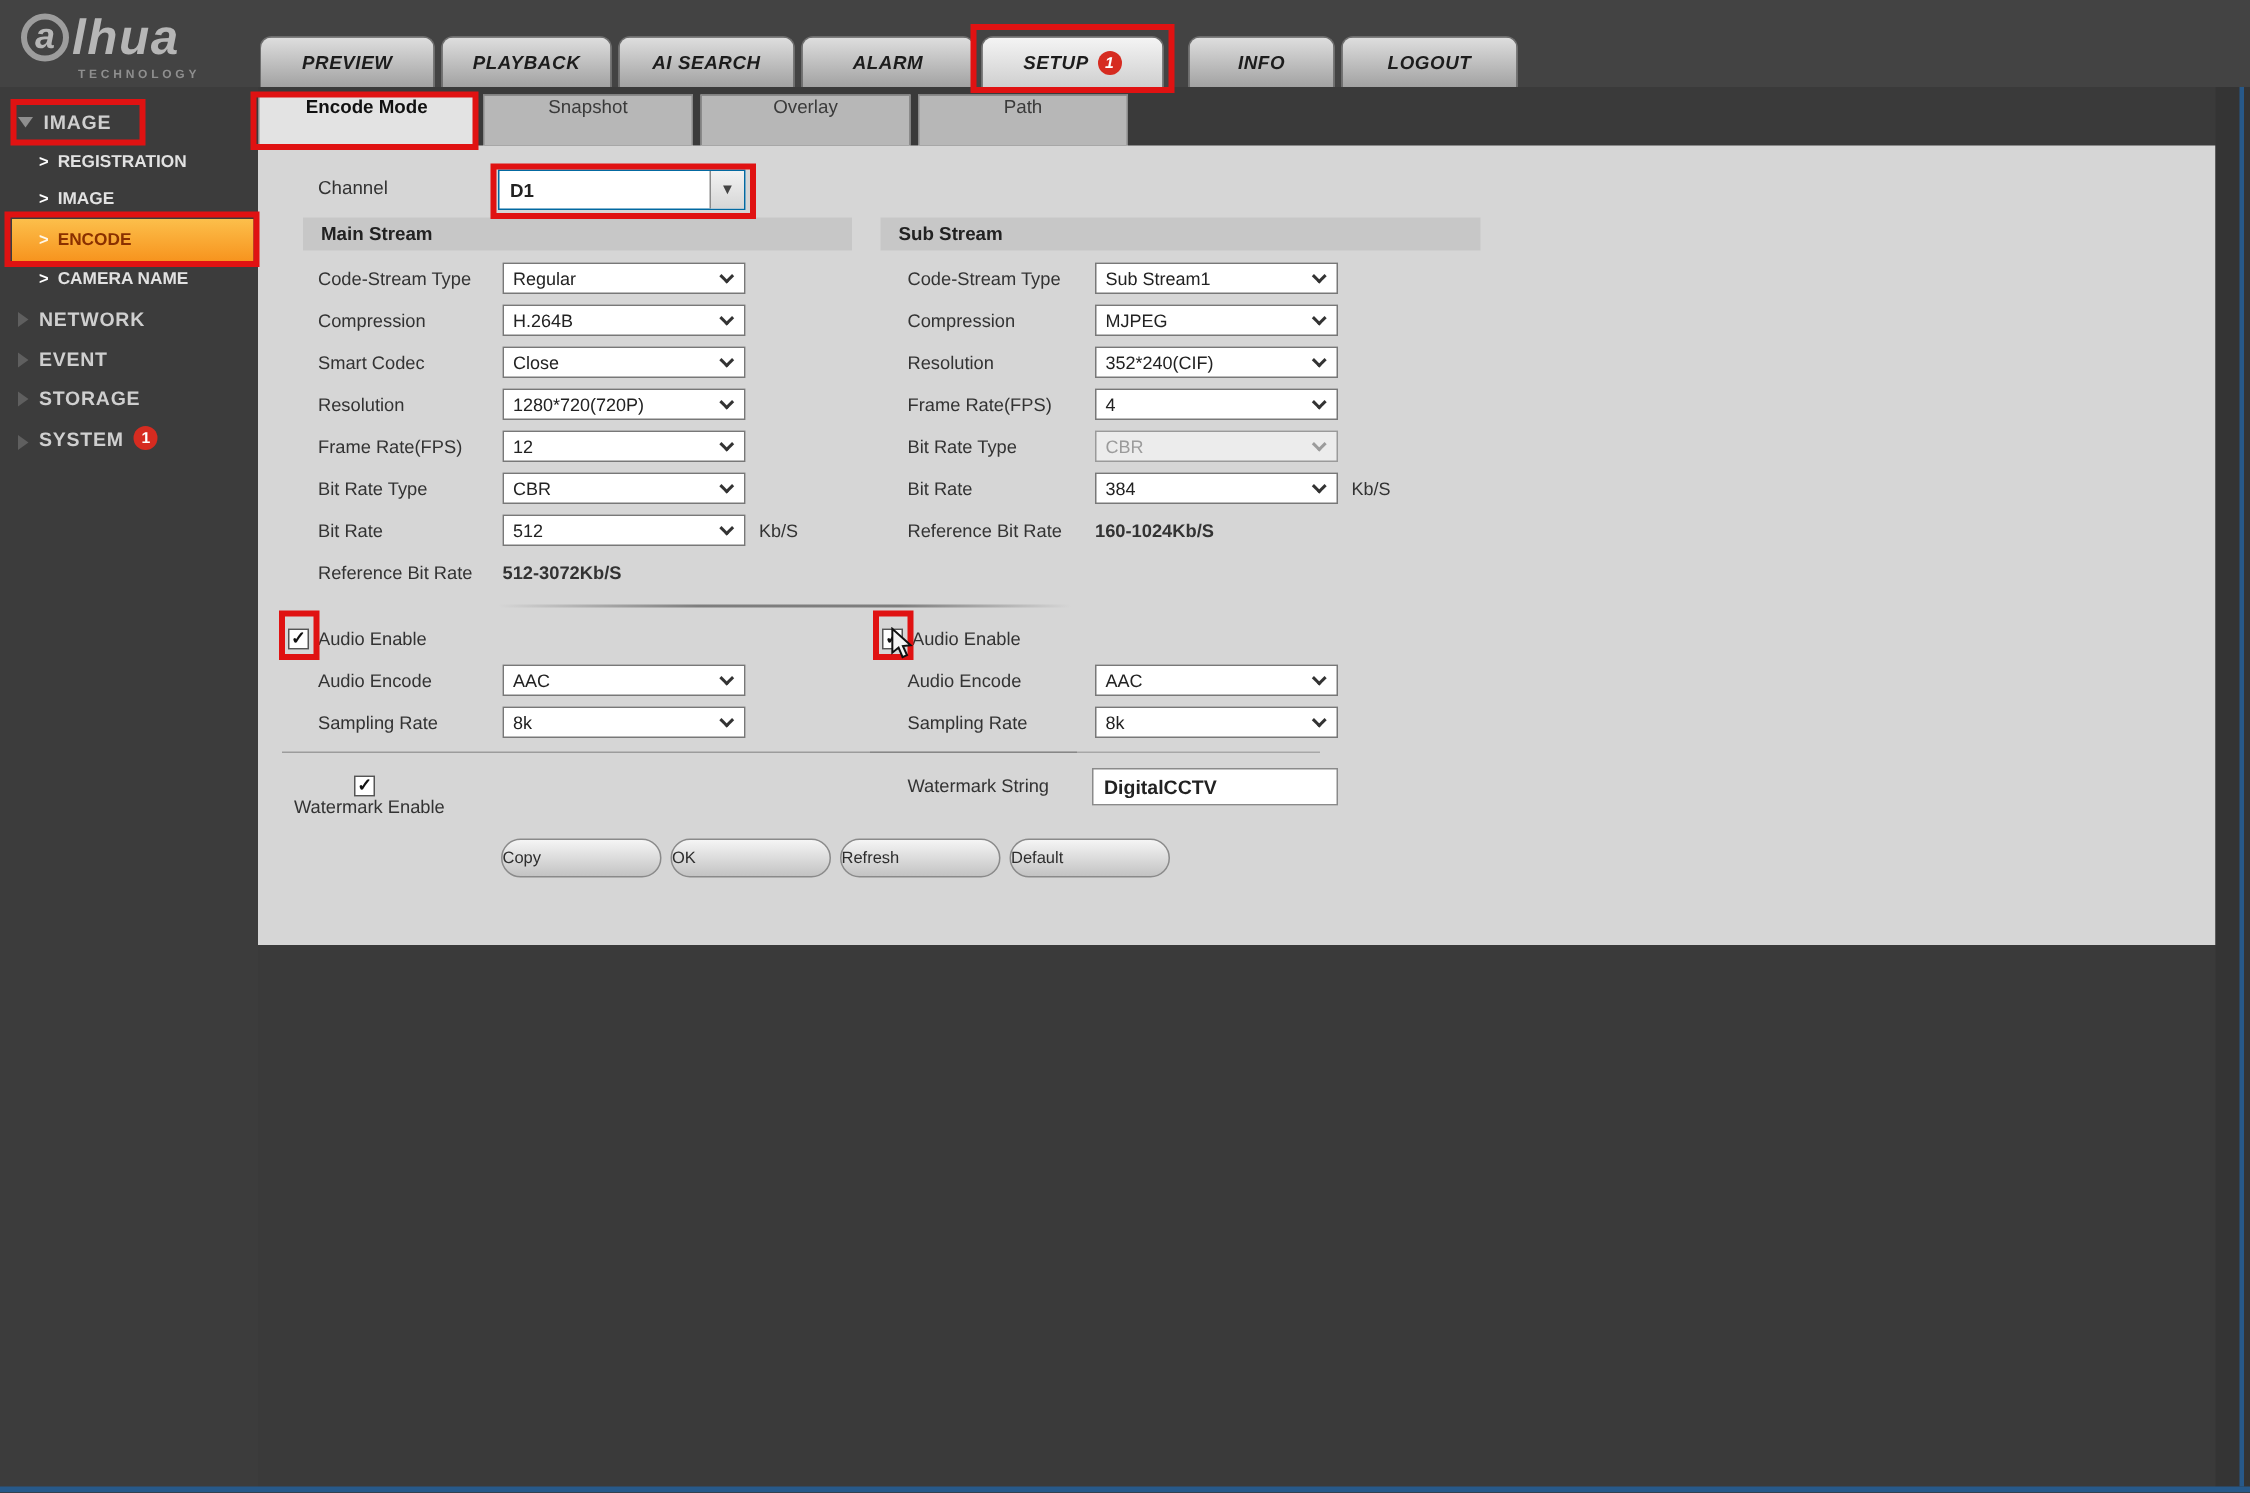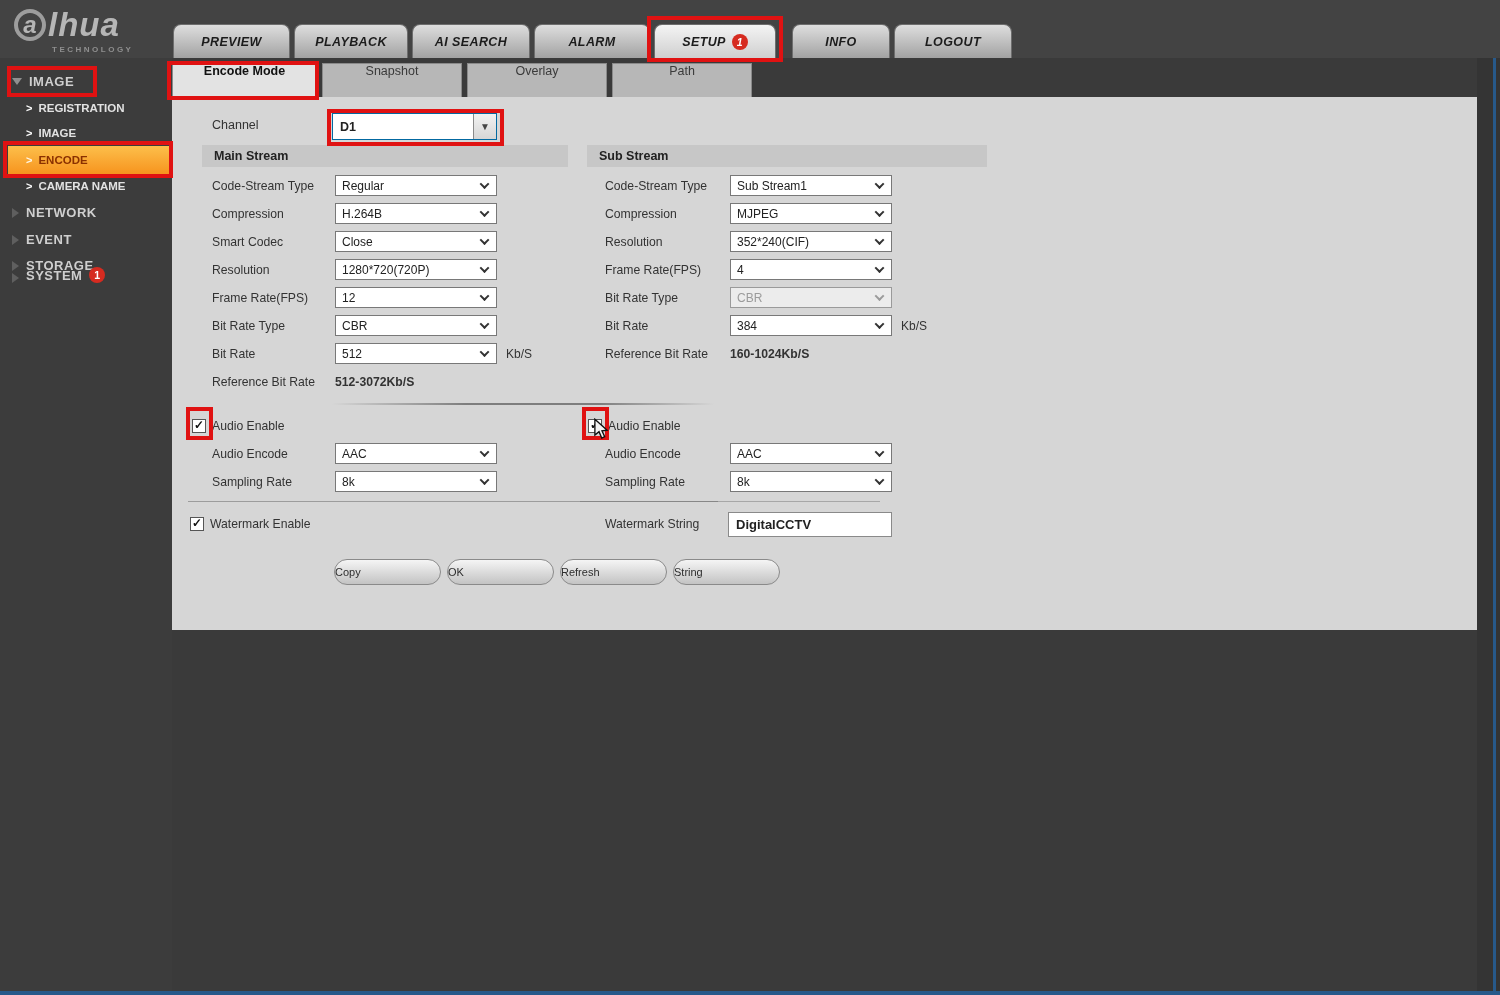--- a/index.html
+++ b/index.html
@@ -98,21 +98,21 @@
   .divider1 { position:absolute; left:160px; top:306px; width:382px; height:2px;
               background:linear-gradient(90deg, rgba(120,120,120,0) 0%, rgba(110,110,110,.85) 35%, rgba(110,110,110,.85) 70%, rgba(120,120,120,0) 100%); }
   .divider2 { position:absolute; left:16px; top:404px; width:530px; height:1px; background:rgba(110,110,110,.55); }
   .divider3 { position:absolute; left:408px; top:404px; width:300px; height:1px; background:rgba(110,110,110,.45); }
 
   .aud { position:absolute; top:318px; }
   .aud-l { left:20px; width:370px; }
   .aud-r { left:416px; width:380px; }
   .enable-row { display:flex; align-items:center; height:21px; margin-bottom:7px; }
 
-  .wm-row { position:absolute; left:18px; top:420px; display:flex; align-items:center; }
+  .wm-row { position:absolute; left:18px; top:420px; display:flex; align-items:center;flex-direction:column; }
   .wm-right-label { position:absolute; left:433px; top:420px; font-size:12.2px; color:#333; }
   .wm-input { position:absolute; left:556px; top:415px; width:164px; height:25px; background:#fff;
               border:1px solid #8a8a8a; font-family:"Liberation Sans",sans-serif;
               font-size:13px; font-weight:bold; color:#222; padding-left:7px; }
 
   .btn-row { position:absolute; left:162px; top:462px; display:flex; gap:6px; }
   .btn { width:107px; height:26px; background:linear-gradient(#f5f5f5,#c3c3c3); border:1px solid #8a8a8a;
          border-radius:13px; display:flex; align-items:center; justify-content:flex-start;
          font-size:11px; color:#2d2d2d; cursor:pointer; }
 
@@ -188,21 +188,21 @@
       <span>NETWORK</span>
     </div>
     <div class="side-group" style="top:174px;">
       <span class="tri-right"></span>
       <span>EVENT</span>
     </div>
     <div class="side-group" style="top:200px;">
       <span class="tri-right"></span>
       <span>STORAGE</span>
     </div>
-    <div class="side-group" style="top:209px;align-items:flex-end;">
+    <div class="side-group" style="top:226px;align-items:flex-end;">
       <span class="tri-right"></span>
       <span>SYSTEM</span>
       <span class="badge">1</span>
     </div>
   </div>
 
   <div class="subtabs">
     <div class="subtab active">
         <span>Encode Mode</span>
       </div>
@@ -400,21 +400,21 @@
       <div class="btn">
           <span>Copy</span>
         </div>
       <div class="btn">
           <span>OK</span>
         </div>
       <div class="btn">
           <span>Refresh</span>
         </div>
       <div class="btn">
-          <span>String</span>
+          <span>Default</span>
         </div>
     </div>
   </div>
 
   <div class="right-strip"></div>
   <div class="edge-right"></div>
   <div class="edge-bottom"></div>
 
   <div class="red-box" style="left:647px; top:16px; width:136px; height:46px;"></div>
   <div class="red-box" style="left:7px; top:66px; width:90px; height:31px;"></div>

